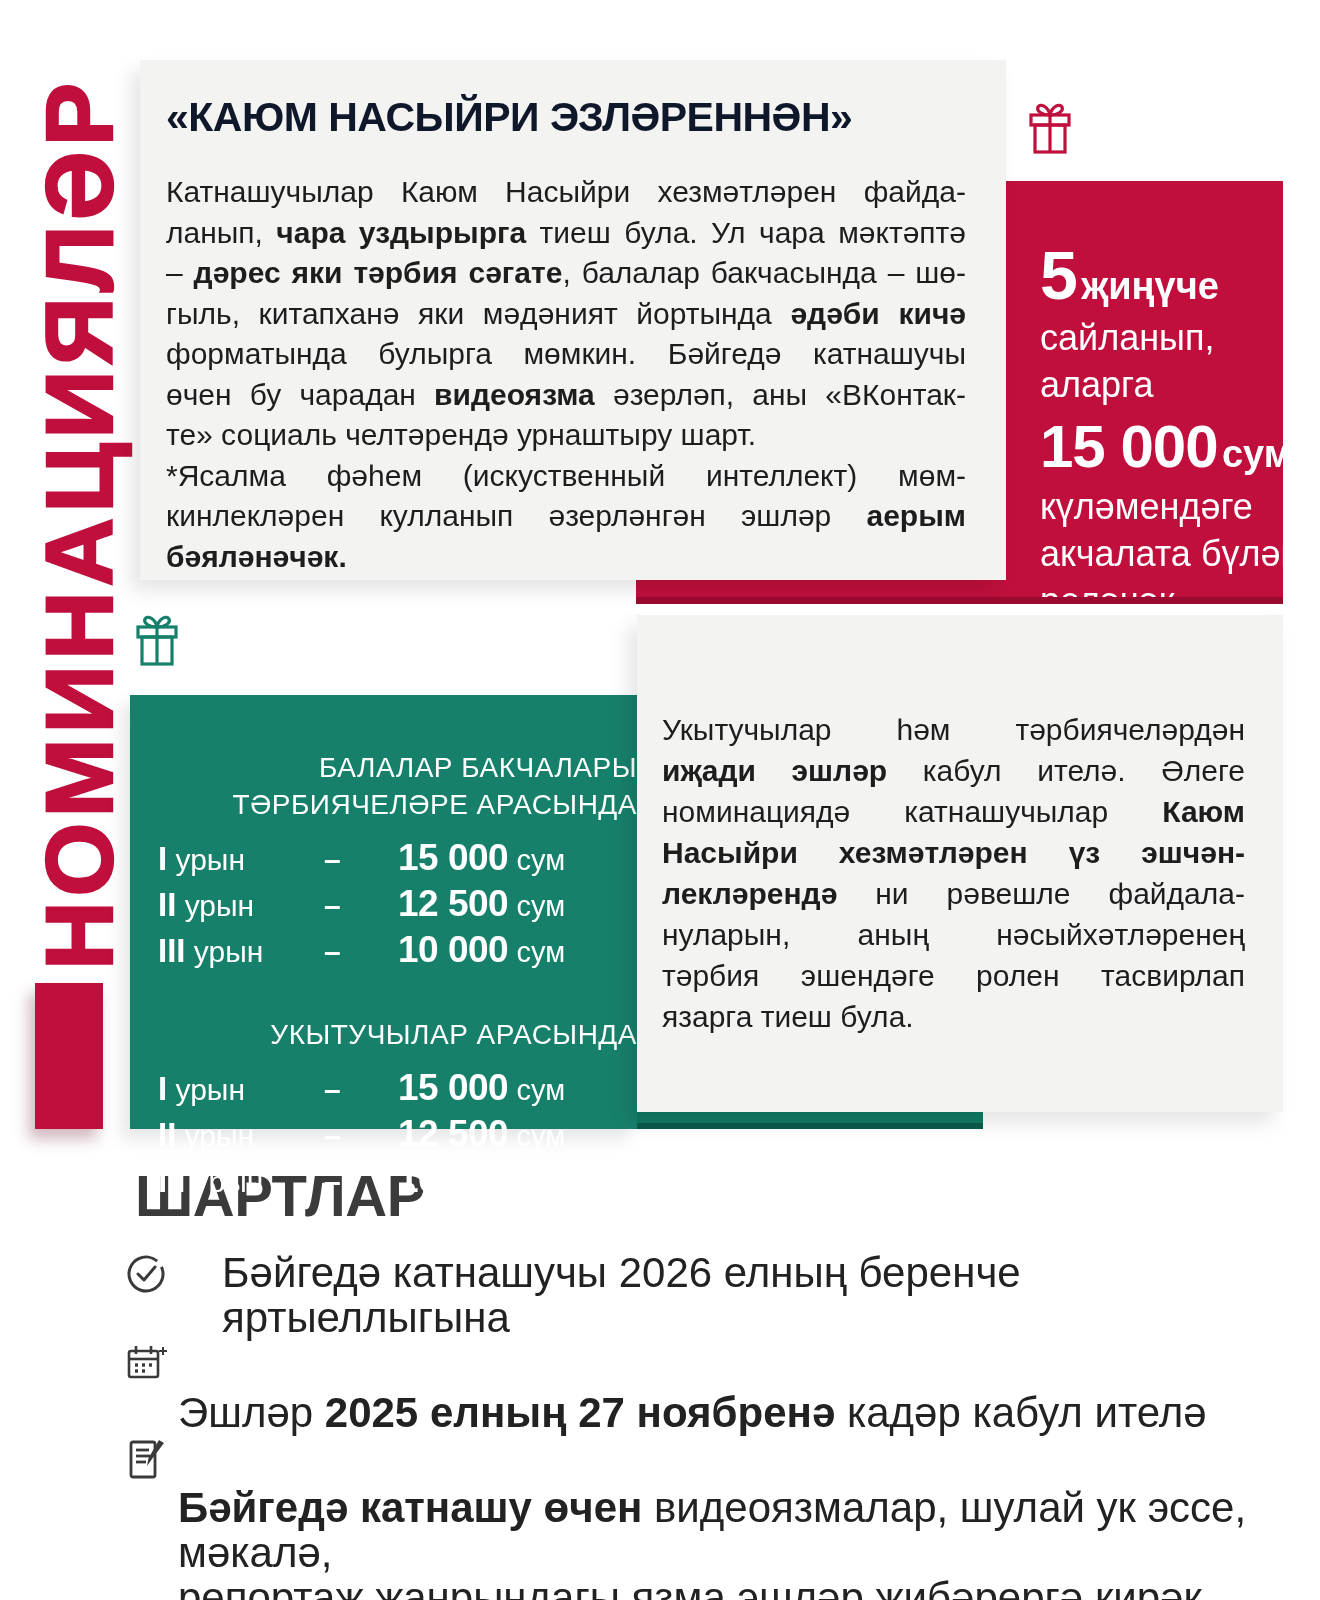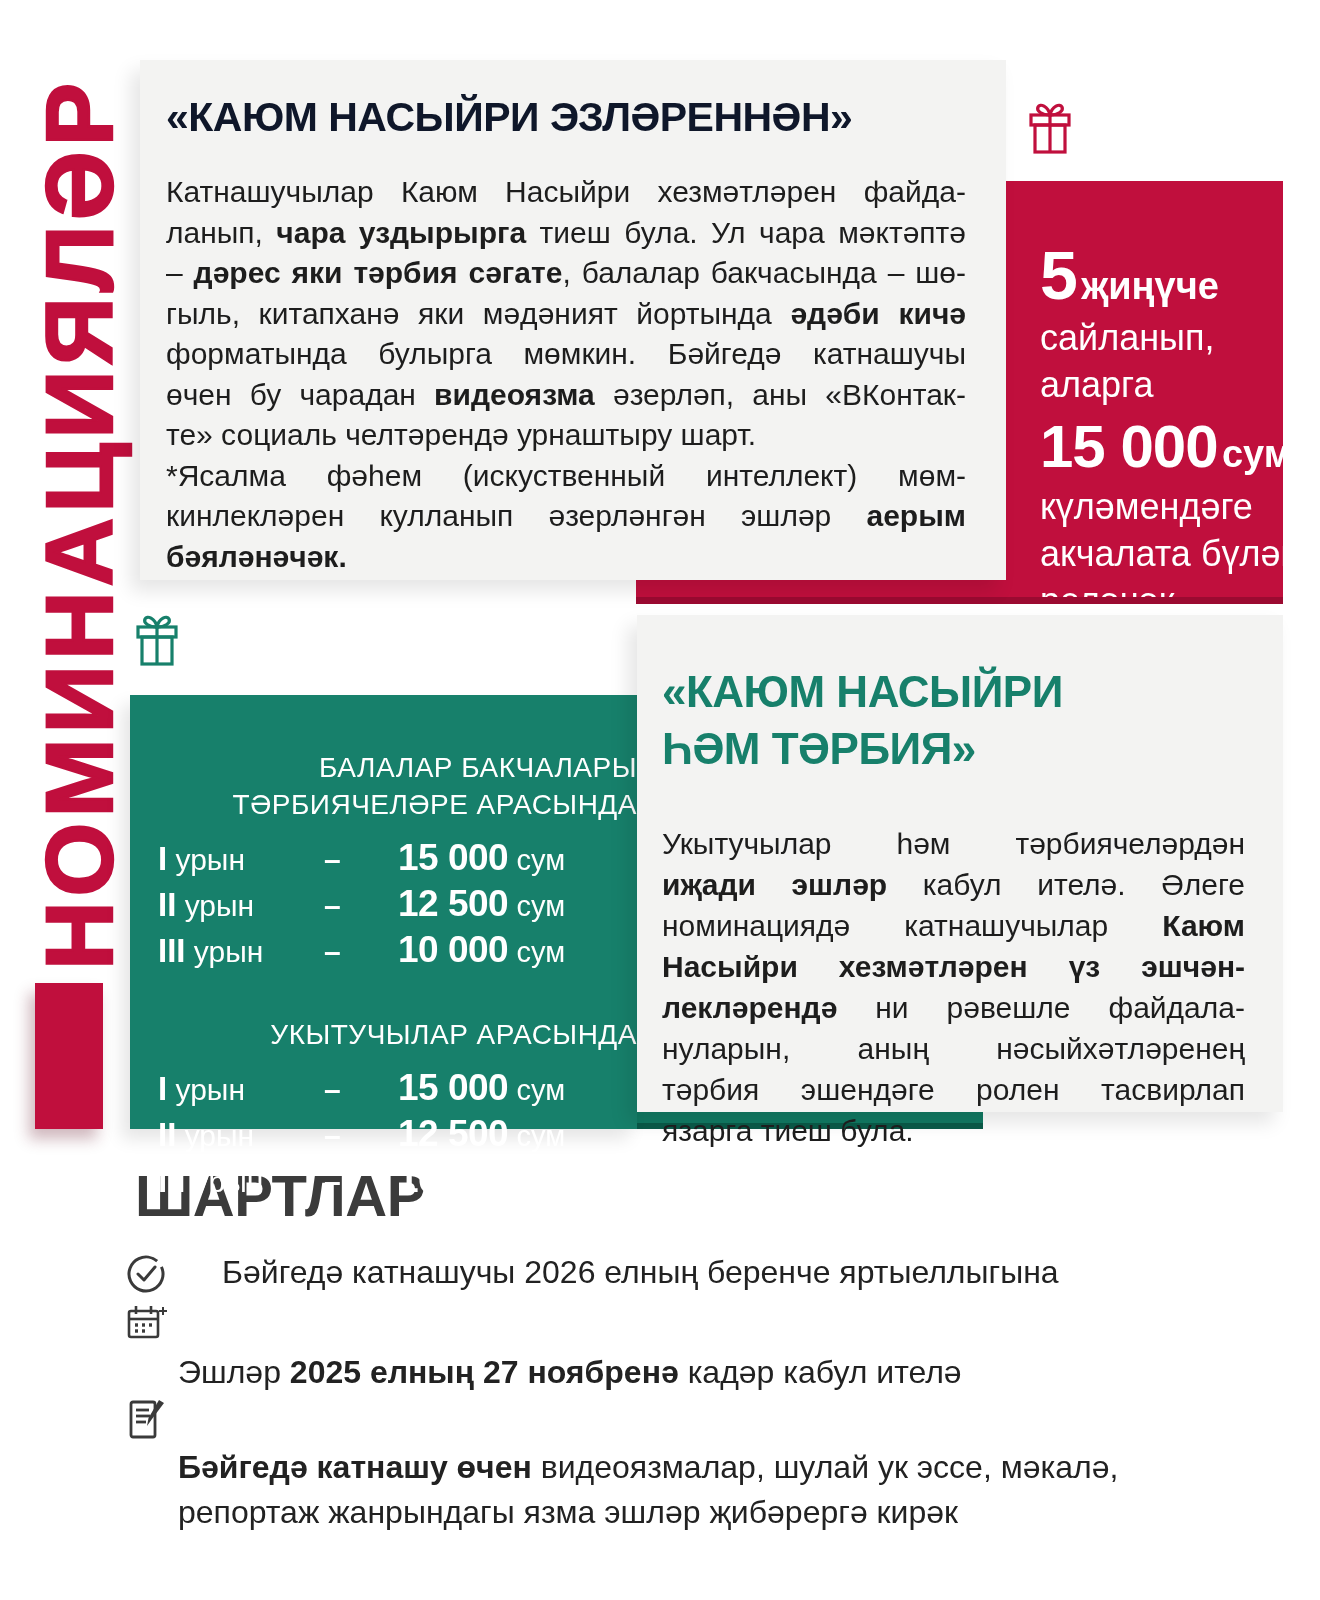--- a/index.html
+++ b/index.html
@@ -68,21 +68,21 @@
   .gift-green{left:133px;top:614px;}
   
   .shartlar-heading{
     position:absolute;left:135px;top:1162px;font-size:58px;font-weight:700;color:#3b3b3b;
     letter-spacing:-.5px;
   }
   .shartlar-items{position:absolute;left:124px;top:1250px;width:1130px;}
   .sh-item{display:flex;align-items:flex-start;}
   .sh-item + .sh-item{margin-top:0;flex-direction:column;}
   .sh-icon{width:44px;flex:0 0 44px;margin-top:2px;}
-  .sh-text{margin-left:54px;font-size:32px;line-height:45px;color:#222;}
+  .sh-text{margin-left:54px;font-size:42px;line-height:45px;color:#222;}
   .mt1{margin-top:40px;} .mt2{margin-top:62px;}
 </style>
 </head>
 <body>
 
 <div class="poster">
 
   <div class="vertical-title">НОМИНАЦИЯЛӘР</div>
   <div class="red-block"></div>
 
@@ -185,24 +185,20 @@
       </div>
       <div class="gc-row">
         <span><span class="gc-place">III</span> <span>урын</span></span>
         <span class="gc-dash">–</span>
         <span><span class="gc-amount">10 000</span> <span class="gc-unit">сум</span></span>
       </div>
     </div>
   </div>
 
   <div class="gray-card card2">
-    <div class="card2-title">
-      <span class="jl">«КАЮМ НАСЫЙРИ</span>
-      <span class="jl">ҺӘМ ТӘРБИЯ»</span>
-    </div>
     <div class="card2-body">
         <span class="jl j"><span>Укытучылар һәм тәрбиячеләрдән</span></span>
         <span class="jl j"><span class="b">иҗади эшләр</span><span> кабул ителә. Әлеге</span></span>
         <span class="jl j"><span>номинациядә катнашучылар </span><span class="b">Каюм</span></span>
         <span class="jl j"><span class="b">Насыйри хезмәтләрен үз эшчән-</span></span>
         <span class="jl j"><span class="b">лекләрендә</span><span> ни рәвешле файдала-</span></span>
         <span class="jl j"><span>нуларын, аның нәсыйхәтләренең</span></span>
         <span class="jl j"><span>тәрбия эшендәге ролен тасвирлап</span></span>
         <span class="jl"><span>язарга тиеш була.</span></span>
       </div>

